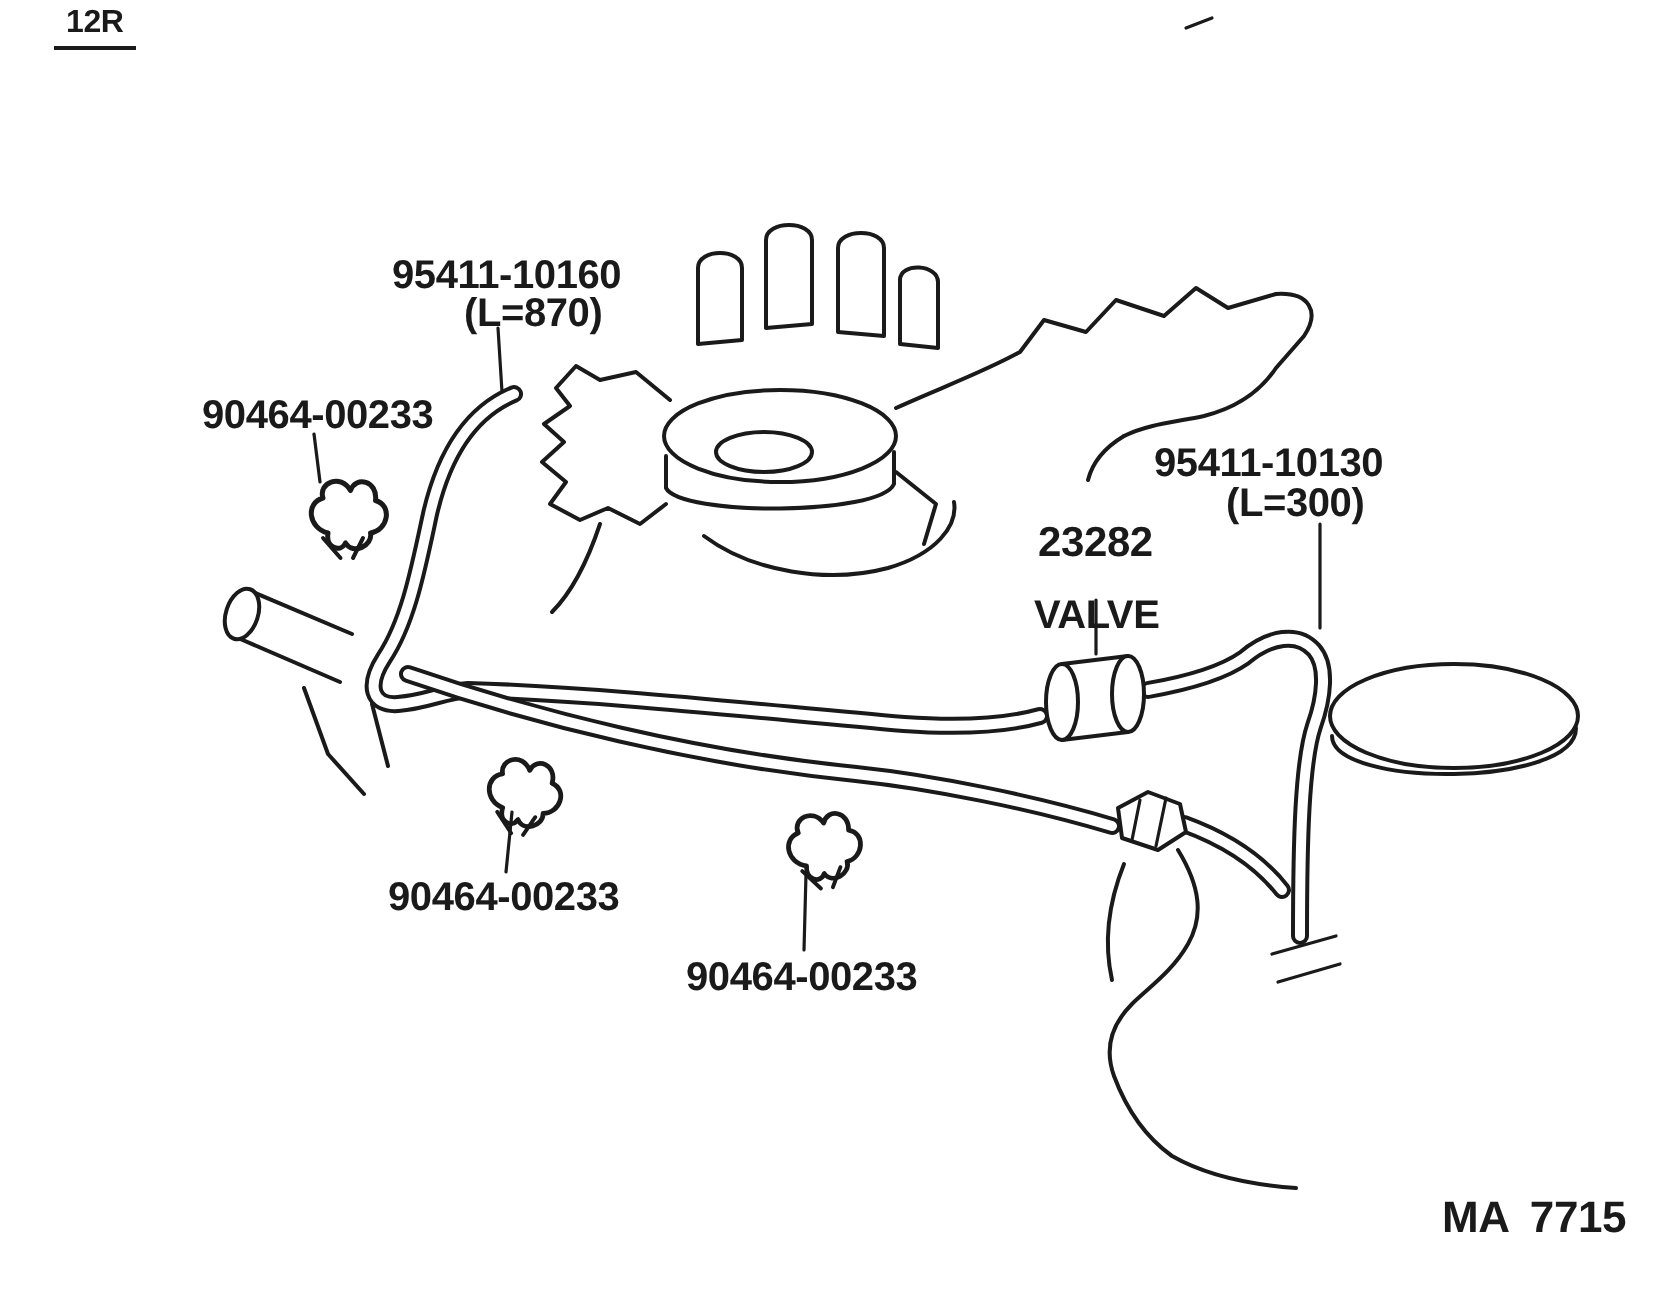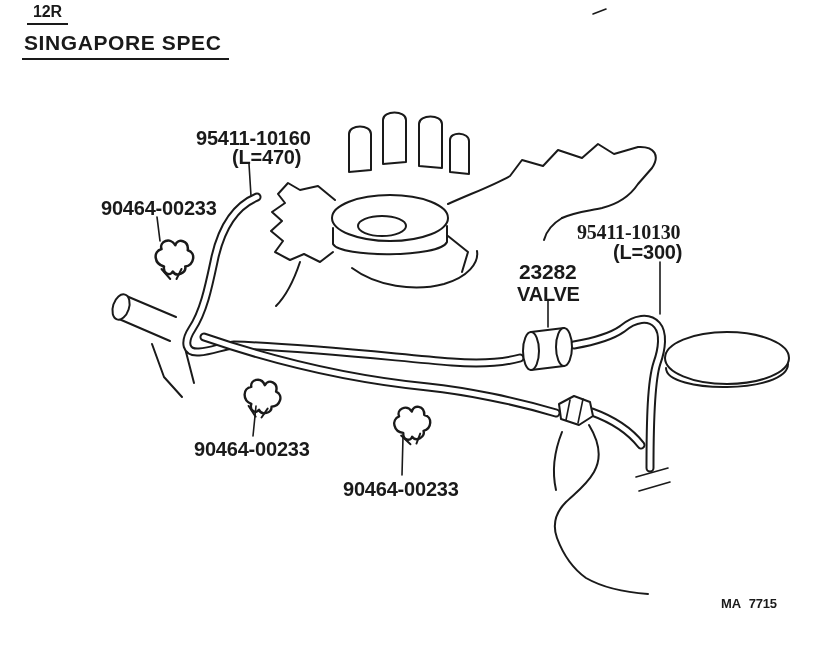--- a/index.html
+++ b/index.html
@@ -17,21 +17,21 @@
   }
   .lbl-code {
     font-size:16px; border-bottom:2px solid var(--ink);
     padding:0 6px 2px 6px;
   }
   .lbl-title {
     font-size:21px; letter-spacing:0.6px;
     border-bottom:2.5px solid var(--ink); padding:0 8px 3px 2px;
   }
   .lbl-valve-pn { font-size:21px; }
-  .lbl-footer { font-size:13px; word-spacing:5px; }
+  .lbl-footer { font-size:22px; word-spacing:5px; }
   
   .tube-outer { stroke:var(--ink); stroke-width:9; fill:none; stroke-linecap:round; }
   .tube-inner { stroke:var(--paper); stroke-width:5; fill:none; stroke-linecap:round; }
   .line  { stroke:var(--ink); stroke-width:2; fill:none; stroke-linecap:round; stroke-linejoin:round; }
   .thin  { stroke:var(--ink); stroke-width:1.6; fill:none; stroke-linecap:round; }
   .solid { stroke:var(--ink); stroke-width:2; fill:var(--paper); stroke-linejoin:round; }
 </style>
 </head>
 <body>
 
@@ -121,31 +121,30 @@
       <path class="thin" d="M157,217 L160,241"></path>
       <path class="thin" d="M548,300 L548,327"></path>
       <path class="thin" d="M660,262 L660,314"></path>
       <path class="thin" d="M253,436 L256,406"></path>
       <path class="thin" d="M402,475 L403,437"></path>
     </g>
   </svg>
 
   <div class="lbl lbl-code" style="left:27px; top:3px;">12R</div>
 
-  <div class="lbl lbl-title" style="left:22px; top:31px;">SINGAPORE SPEC</div>
 
   <div class="lbl" style="left:196px; top:127px;">95411-10160</div>
-  <div class="lbl" style="left:232px; top:146px;">(L=470)</div>
+  <div class="lbl" style="left:232px; top:146px;">(L=870)</div>
 
   <div class="lbl" style="left:101px; top:197px;">90464-00233</div>
 
-  <div class="lbl" style="left:577px; top:221px;font-family:Liberation Serif, serif;">95411-10130</div>
+  <div class="lbl" style="left:577px; top:221px;">95411-10130</div>
   <div class="lbl" style="left:613px; top:241px;">(L=300)</div>
 
   <div class="lbl lbl-valve-pn" style="left:519px; top:260px;text-align:center;">23282</div>
-  <div class="lbl" style="left:517px; top:283px;">VALVE</div>
+  <div class="lbl" style="left:517px; top:297px;">VALVE</div>
 
   <div class="lbl" style="left:194px; top:438px;">90464-00233</div>
 
   <div class="lbl" style="left:343px; top:478px;">90464-00233</div>
 
   <div class="lbl lbl-footer" style="left:721px; top:596px;">MA 7715</div>
 </div>
 
 </body></html>

